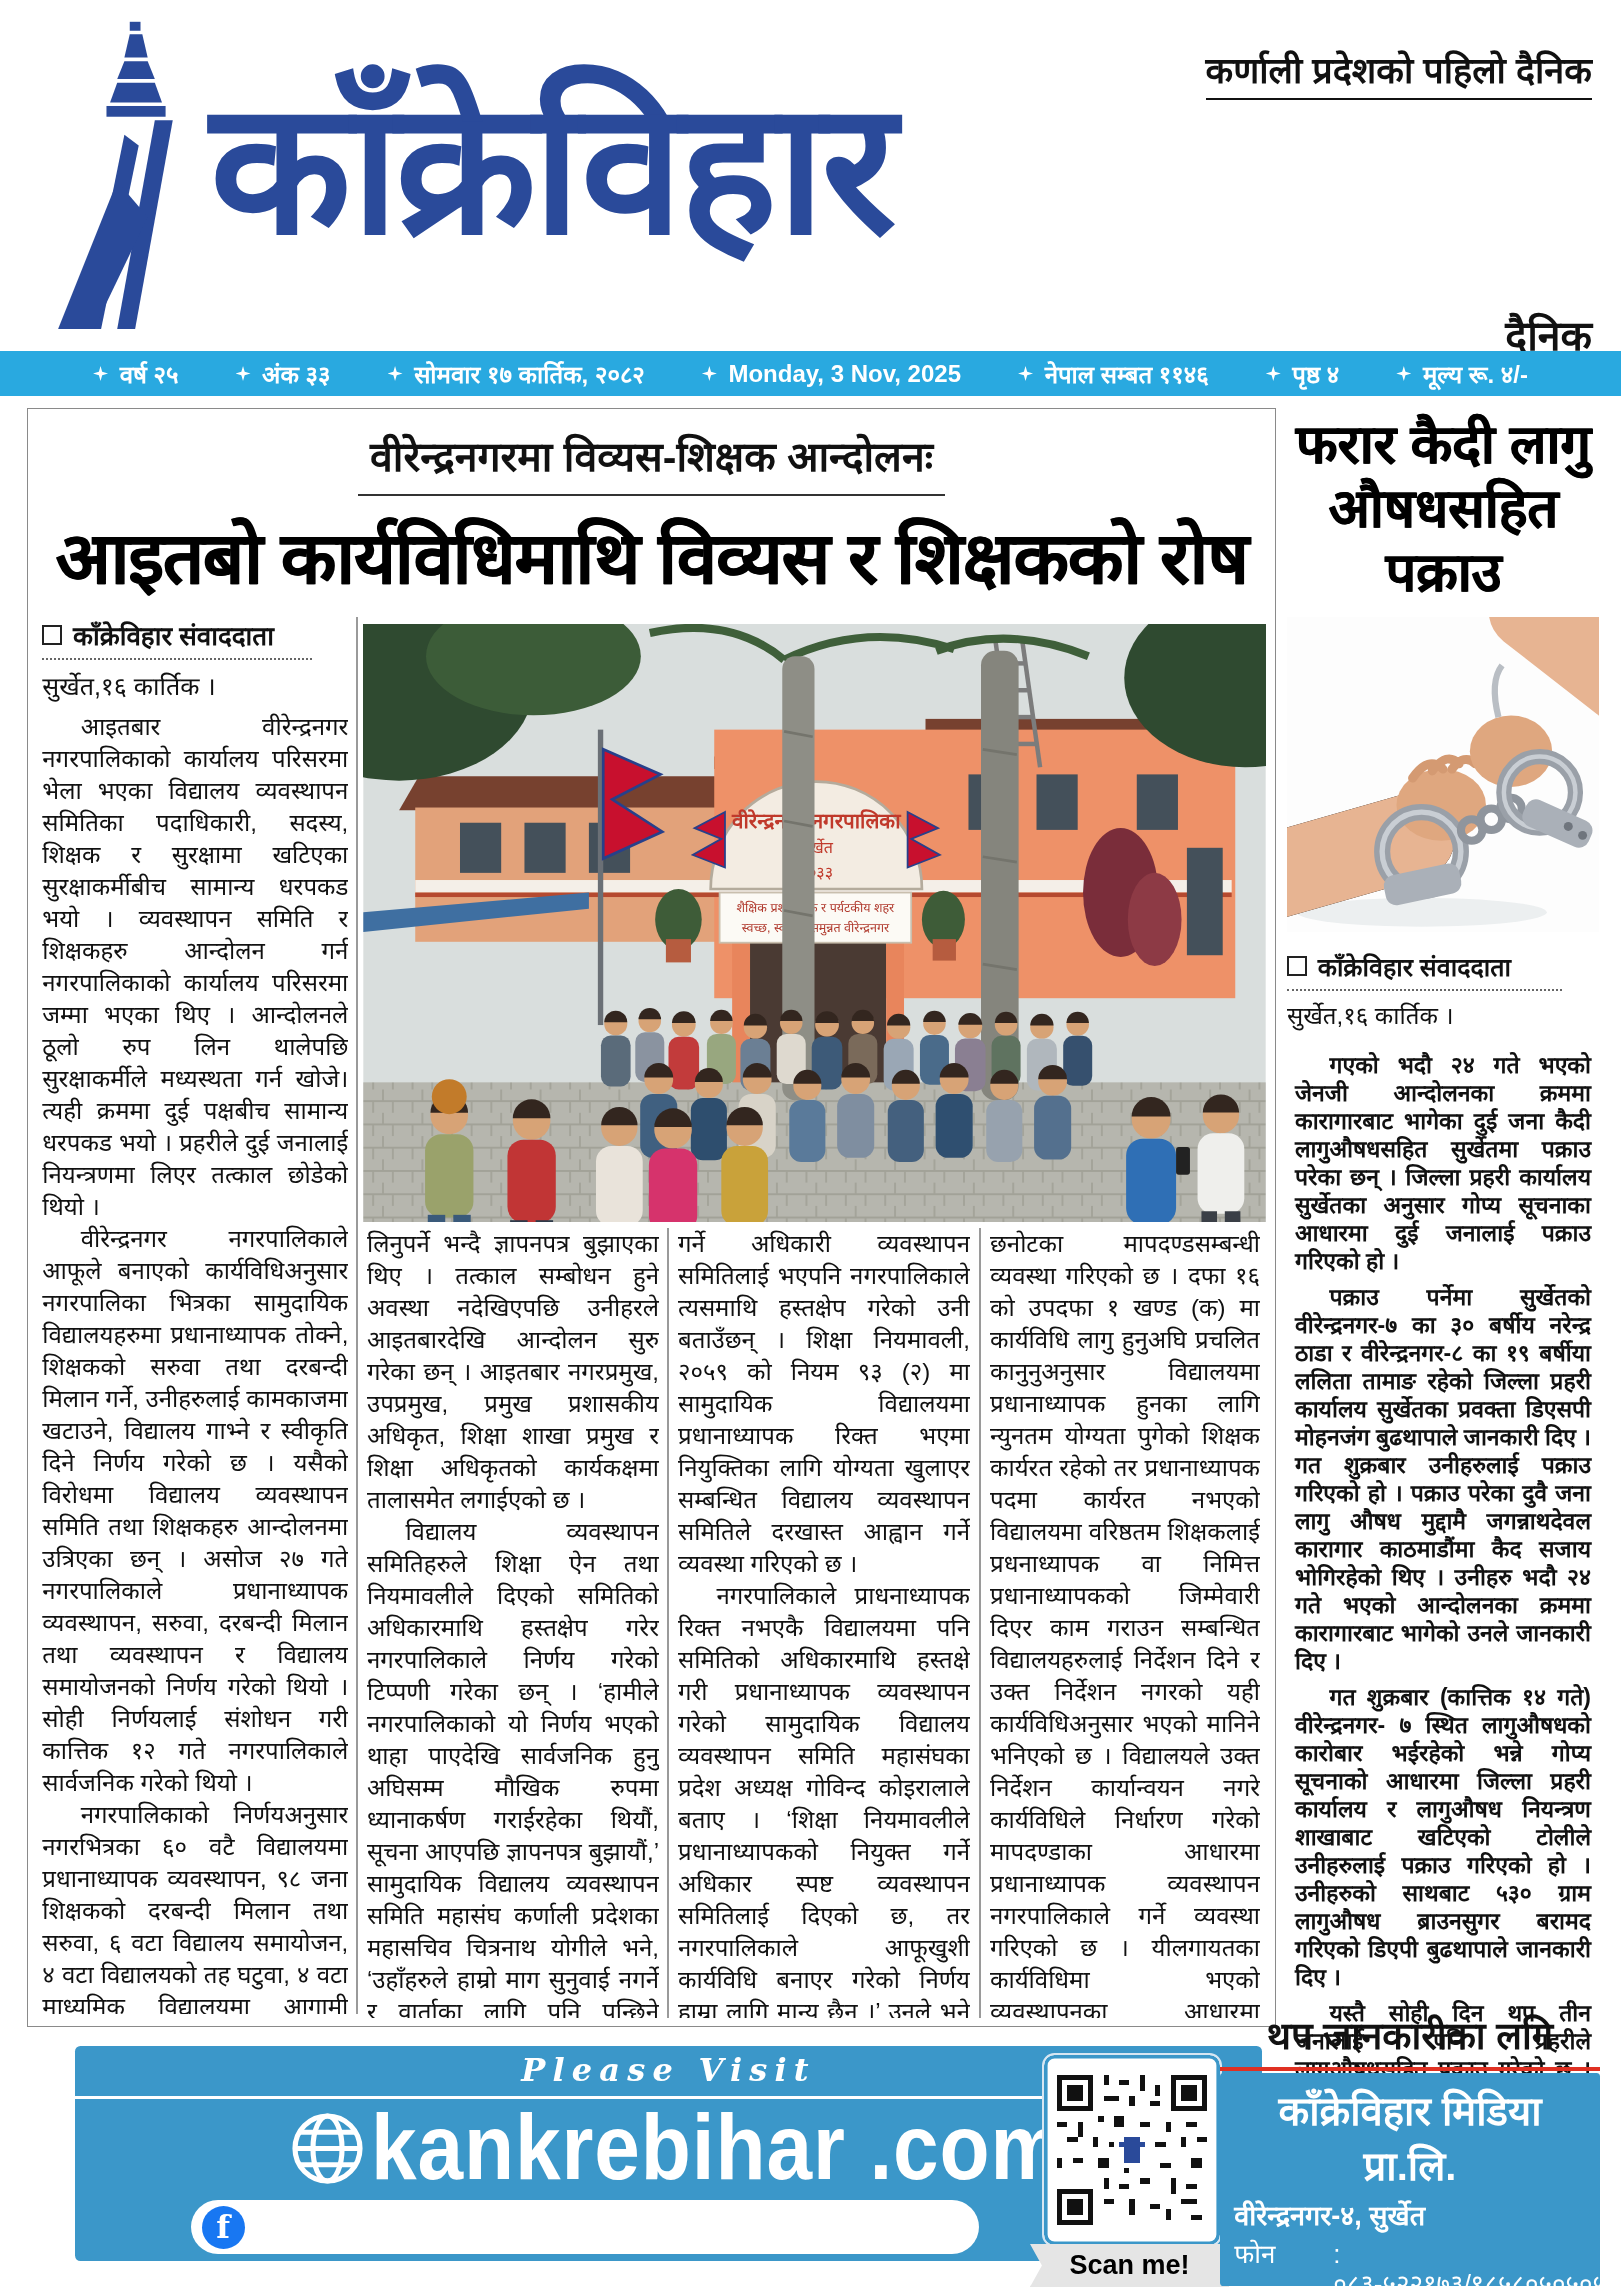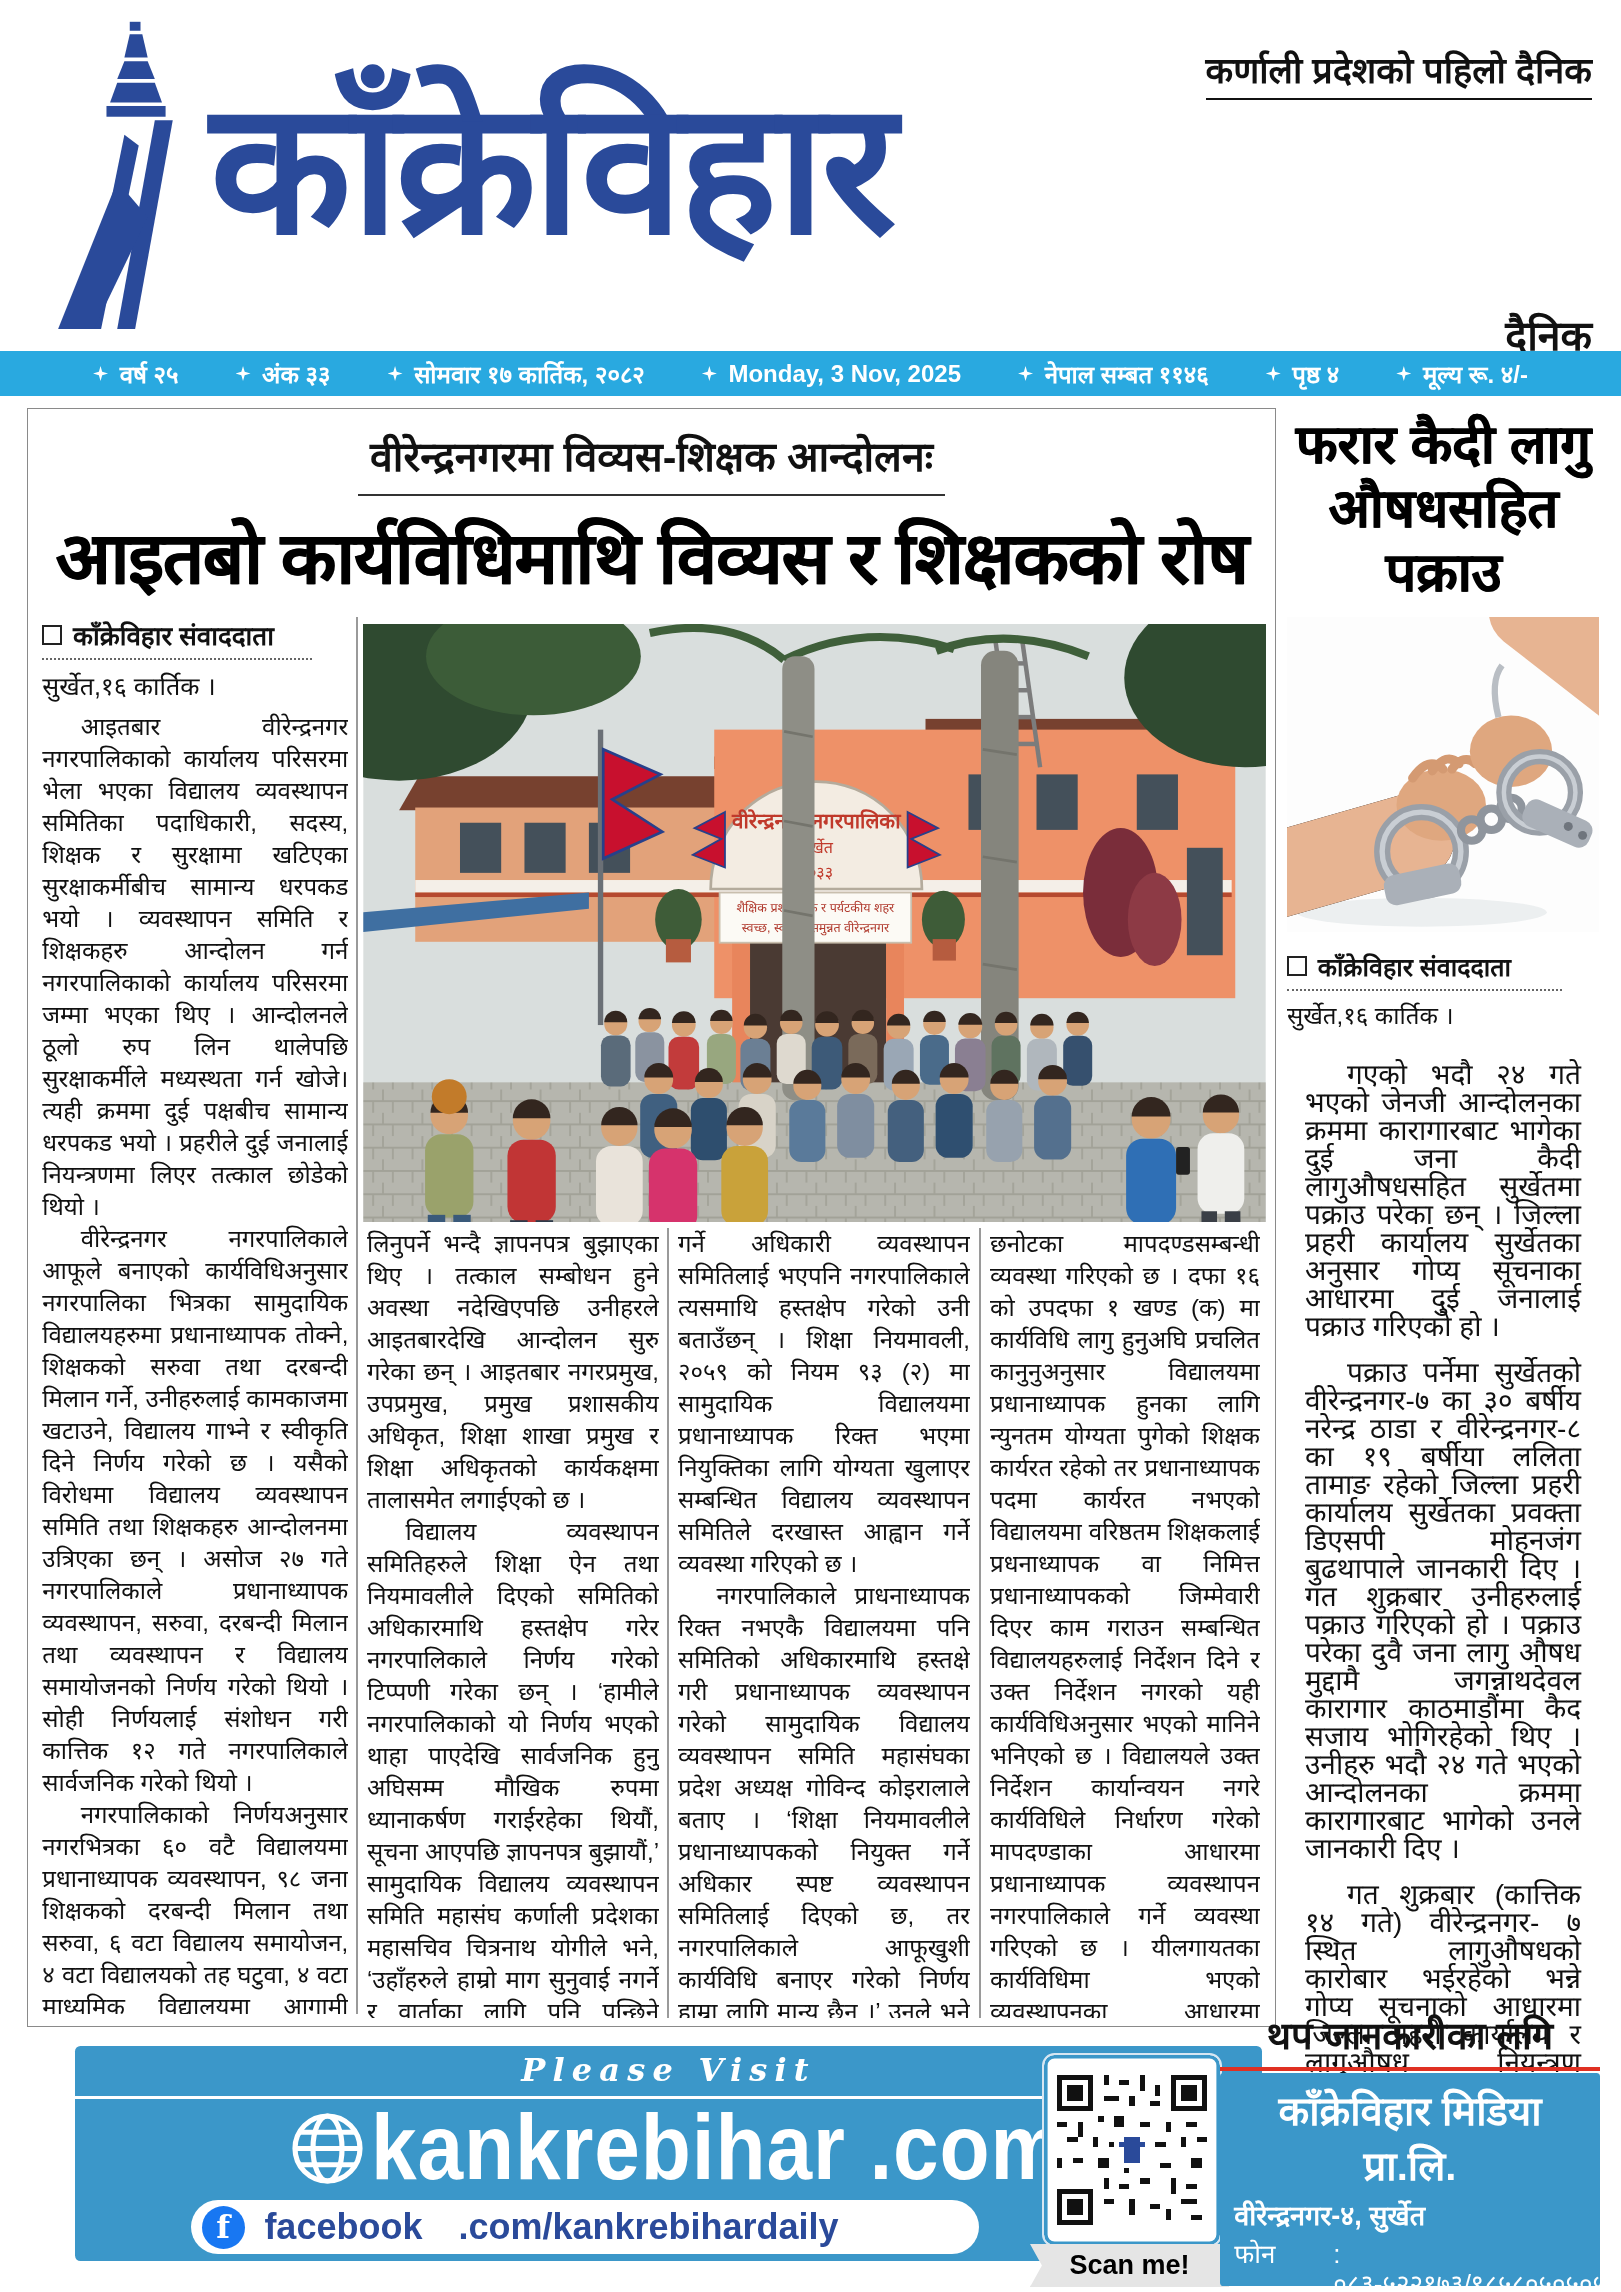--- a/index.html
+++ b/index.html
@@ -42,21 +42,21 @@
   .vrule{position:absolute;width:1.8px;background:#9a9a9a;}
   .mainphoto{position:absolute;left:335px;top:215px;width:903px;height:598px;}
   .mainphoto svg{display:block;}
 
   
   .sidebar{position:absolute;left:1287px;top:408px;width:312px;height:1619px;}
   .sb-headline{font-size:54px;line-height:1.18;font-weight:900;text-align:center;color:#000;
                text-shadow:0.9px 0 0 #000;margin-top:5.4px;}
   .sb-photo{width:312px;height:315px;margin-top:12.5px;}
   .sb-body{margin-top:12.5px;text-align:justify;overflow:hidden;height:1057px;}
-  .sb-body p{margin:18px;font-size:28px;line-height:28px;text-indent:1.5em;}
+  .sb-body p{margin:8px;font-size:23px;line-height:28px;text-indent:1.5em;font-weight:bold;}
   .sidebar .byline-row{font-size:25px;}
   .sidebar .dateline{font-size:24px;}
 
   
   .foot-left{position:absolute;left:27px;top:2046px;width:1187px;height:215px;background:#3b97c9;
              border-radius:5.4px;margin-left:48px;}
   .please{position:absolute;left:0;top:5.4px;width:100%;text-align:center;color:#fff;
           font-family:"DejaVu Serif","Liberation Serif",serif;font-style:italic;font-weight:bold;
           font-size:32px;letter-spacing:7.2px;}
   .pv-line{position:absolute;left:0;top:50px;width:100%;height:2.7px;background:#fff;}
@@ -394,24 +394,20 @@
           <ellipse cx="45" cy="45" rx="17" ry="38"></ellipse>
           <line x1="7" y1="45" x2="83" y2="45"></line>
           <line x1="12" y1="26" x2="78" y2="26"></line>
           <line x1="12" y1="64" x2="78" y2="64"></line>
         </g>
       </svg>
       <span class="site-txt">kankrebihar .com</span>
     </div>
     <div class="fb-pill">
       <span class="fb-circle">f</span>
-      <span class="fb-txt">
-          <span>facebook</span>
-          <span>.com/kankrebihardaily</span>
-        </span>
     </div>
   </div>
 
   <div class="qr-card">
     <svg width="150" height="150" viewBox="0 0 29 29" shape-rendering="crispEdges">
       <rect width="29" height="29" fill="#fff"></rect>
       <g fill="#111">
         <path d="M0 0h7v7h-7z M22 0h7v7h-7z M0 22h7v7h-7z"></path>
         <path d="M1 1h5v5h-5z M23 1h5v5h-5z M1 23h5v5h-5z" fill="#fff"></path>
         <path d="M2 2h3v3h-3z M24 2h3v3h-3z M2 24h3v3h-3z"></path>

